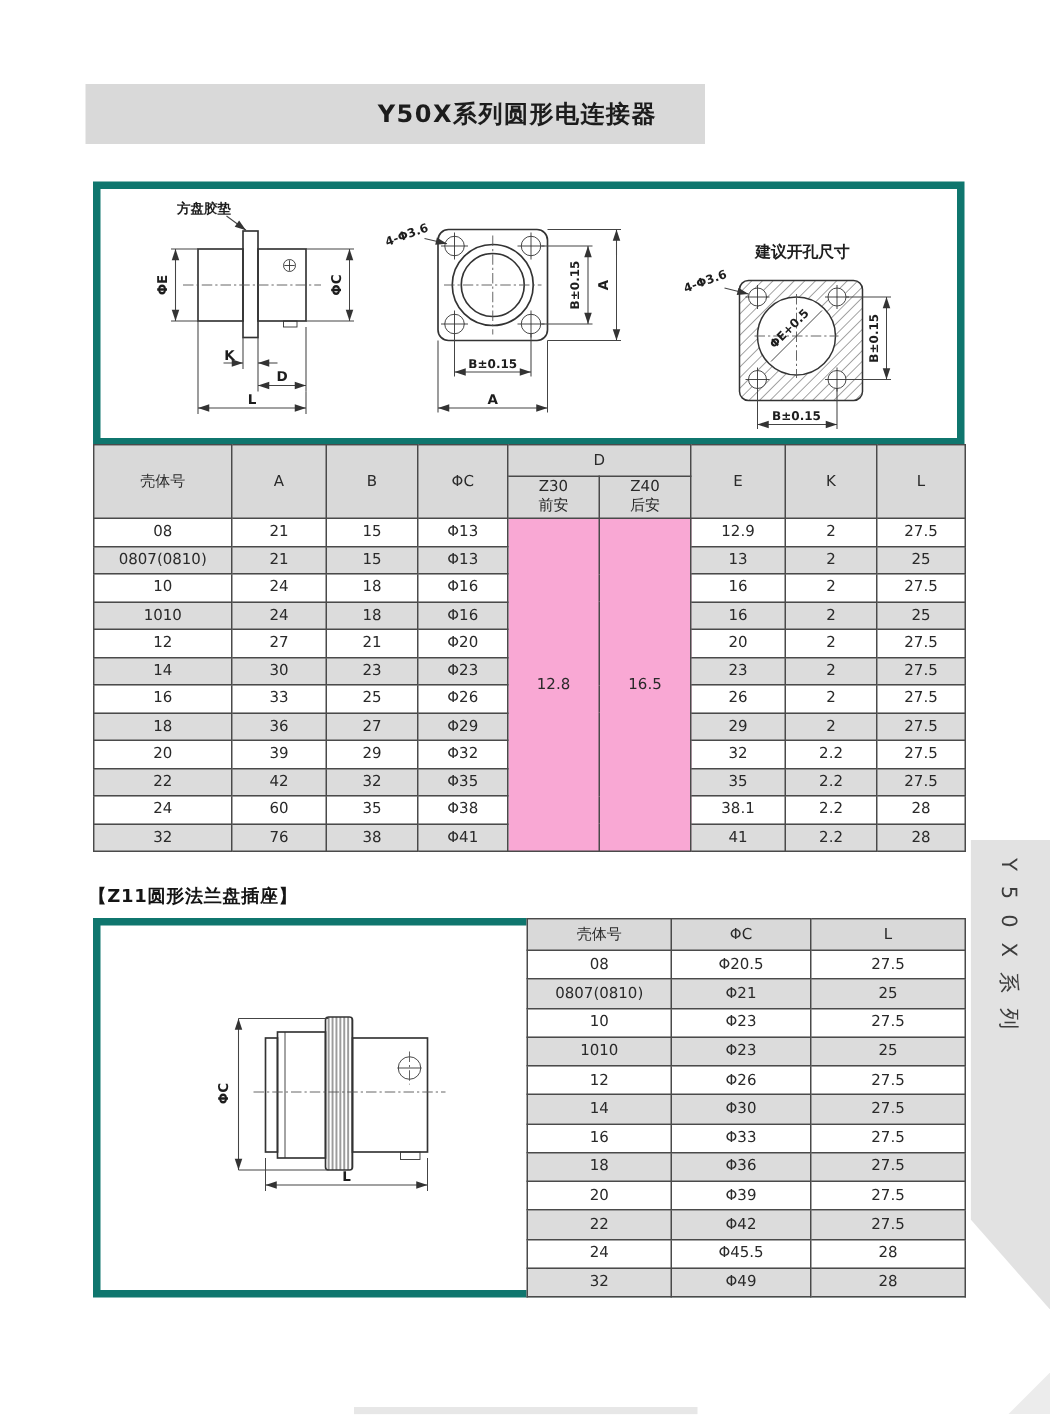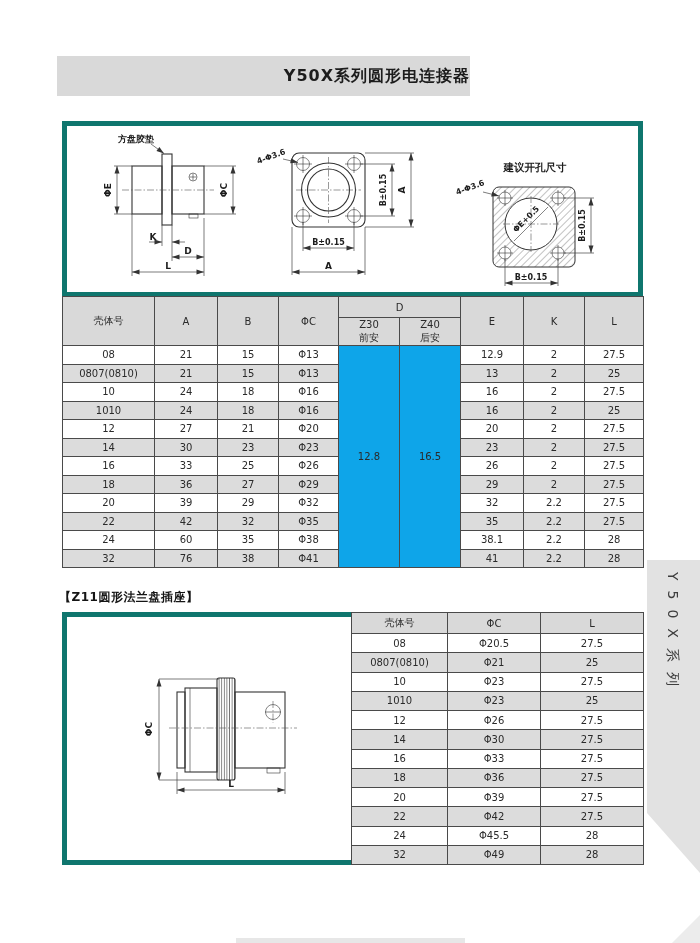--- a/index.html
+++ b/index.html
@@ -1,41 +1,41 @@
 <!DOCTYPE html>
 <html><head>
 <meta charset="utf-8">
 <style>
   html,body{margin:0;padding:0;background:#fff;}
   .page{position:relative;width:700px;height:943px;background:#ffffff;overflow:hidden;
         font-family:"DejaVu Sans","Liberation Sans",sans-serif;color:#222;}
 
   
   .title-bar{position:absolute;left:57px;top:56px;width:413px;height:40px;background:#d9d9d9;}
-  .title-bar span{display:block;line-height:40px;text-align:right;
+  .title-bar span{display:block;line-height:40px;text-align:right;padding-right:32px;
                   font-size:16px;font-weight:bold;color:#1c1c1c;letter-spacing:1px;}
 
   .section-header{position:absolute;font-size:12px;font-weight:bold;color:#151515;letter-spacing:.5px;}
   .sh1{left:59px;top:100px;}
   .sh2{left:59px;top:589px;}
 
   .draw-box{position:absolute;border:5px solid #0f766e;background:#fff;box-sizing:border-box;}
   .box1{left:62px;top:121px;width:581px;height:176px;}
   .box2{left:62px;top:612px;width:581px;height:253px;}
 
   table{border-collapse:collapse;table-layout:fixed;background:#fff;}
   th,td{border:1px solid #4a4a4a;text-align:center;vertical-align:middle;
         font-size:10px;font-weight:normal;color:#2a2a2a;padding:0;}
   thead th{background:#d9d9d9;}
   .t1{position:absolute;left:62px;top:296px;width:581px;}
   .t1 .dhead{height:20px;}
   .t1 .sub{height:27px;line-height:1.25;}
   .t1 tbody td{height:17.5px;}
   .t1 tbody tr:nth-child(even) td{background:#dcdcdc;}
-  .t1 tbody td.dcell{background:#0ea5e9;text-align:center;}
+  .t1 tbody td.dcell{background:#f9a8d4;text-align:center;}
   .t2{position:absolute;left:351px;top:612px;width:292px;height:253px;}
   .t2 thead th{height:20px;}
   .t2 tbody tr:nth-child(even) td{background:#dcdcdc;}
 
   
   .side-tab{position:absolute;left:647px;top:560px;width:53px;height:313px;background:#e2e2e2;
             clip-path:polygon(0 0,100% 0,100% 100%,0 80.8%);}
   .side-tab span{position:absolute;left:34px;top:12px;transform:rotate(90deg);transform-origin:0 0;
                  white-space:nowrap;font-size:14px;letter-spacing:10px;color:#3d3d3d;}
 

